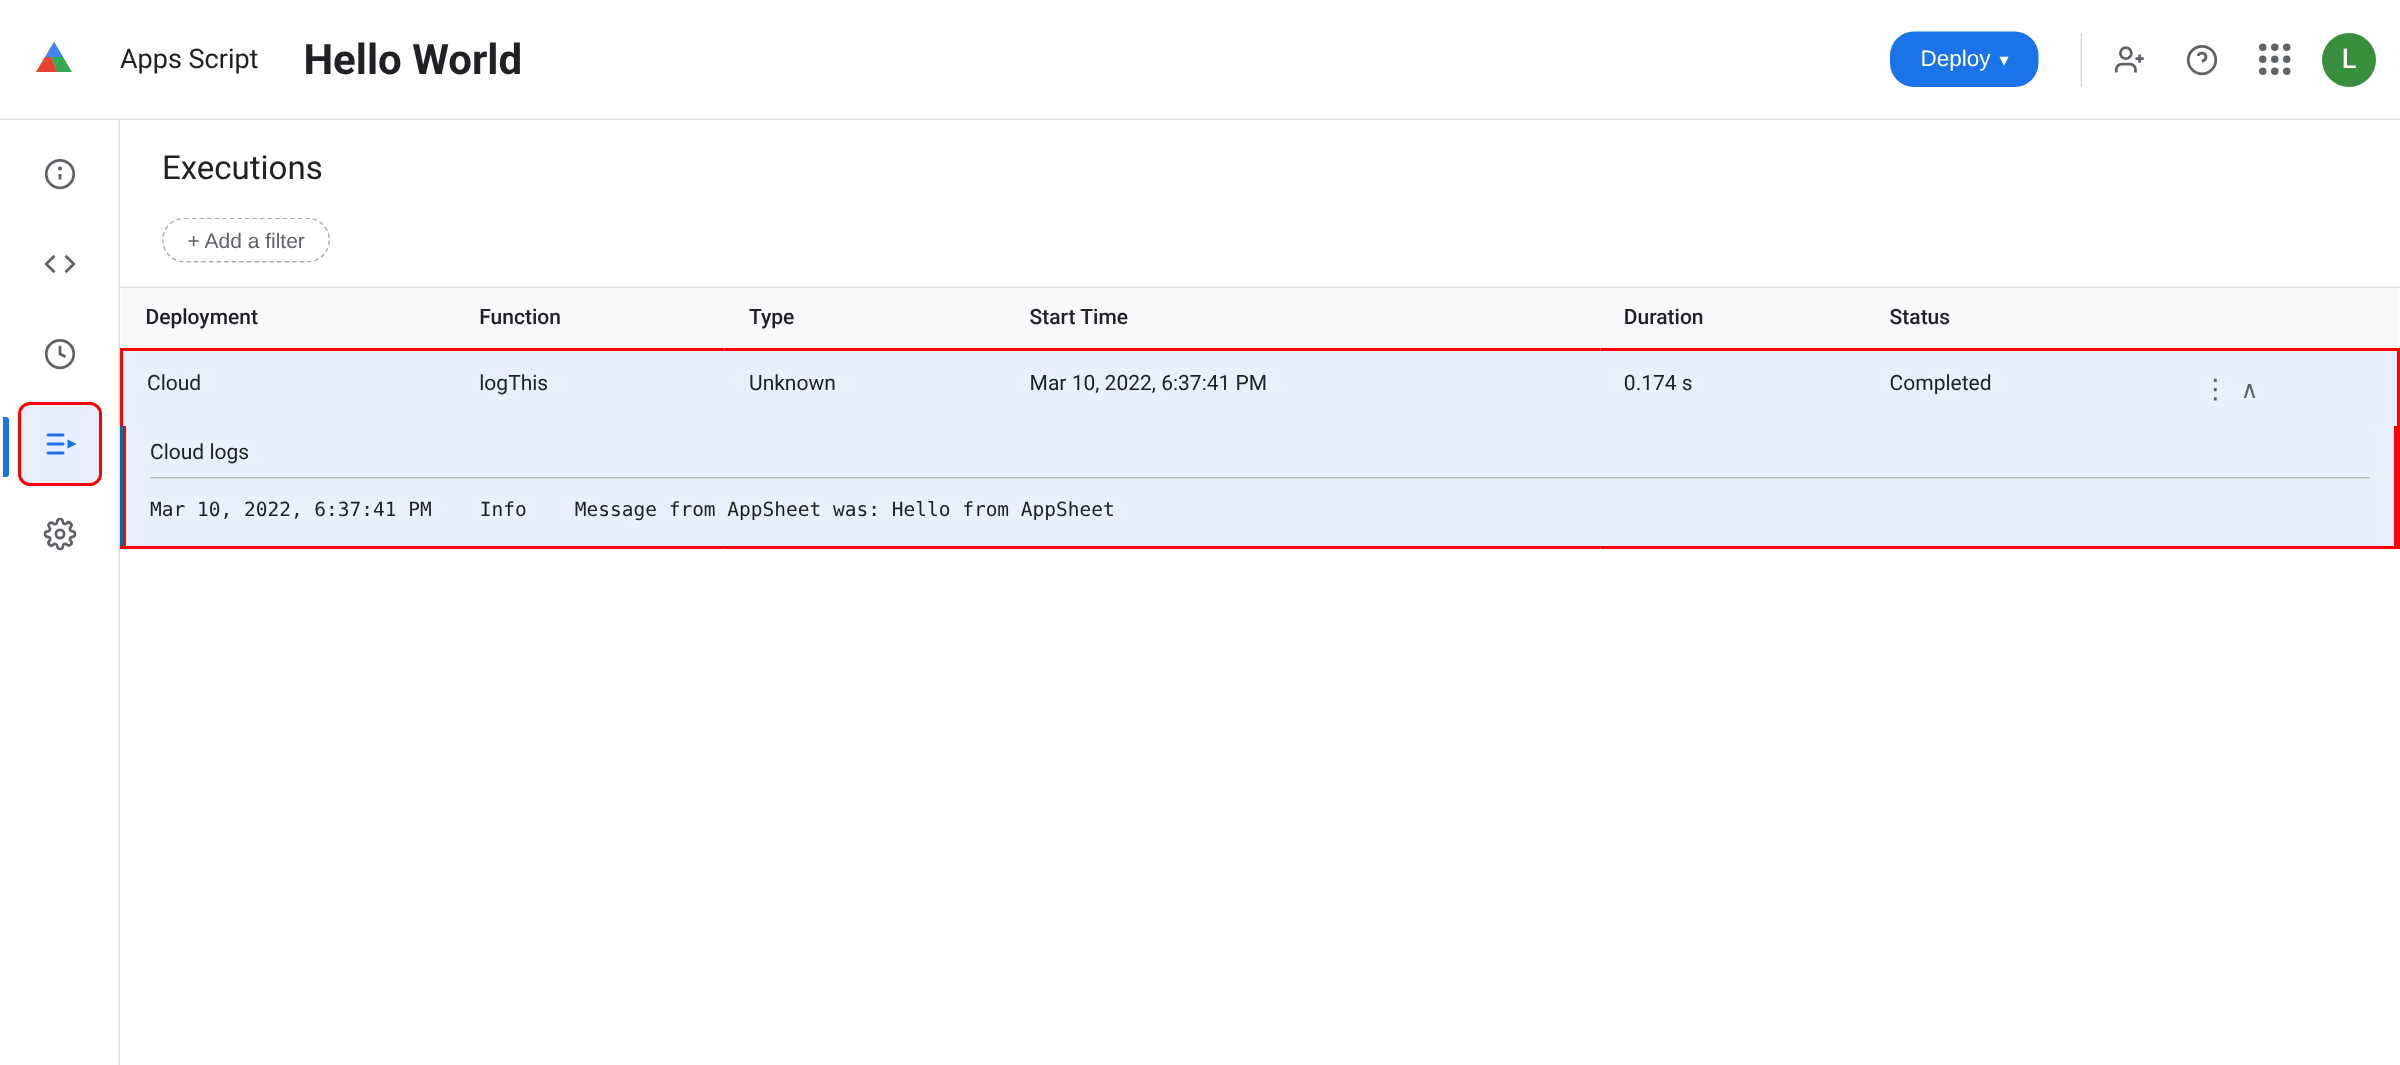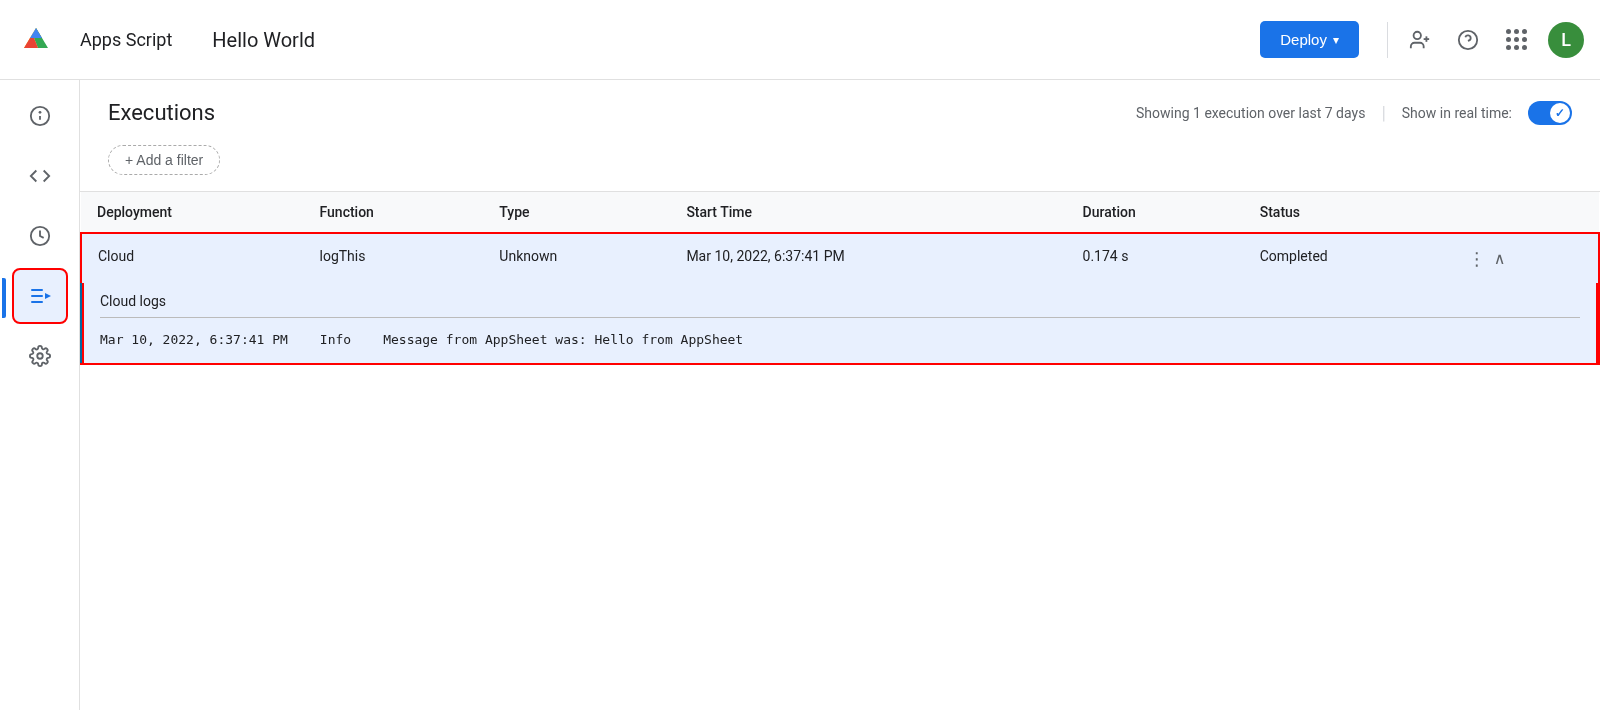--- a/index.html
+++ b/index.html
@@ -25,34 +25,34 @@
     .logo-icon {
       width: 40px;
       height: 40px;
     }
     .header-app-name {
       font-size: 18px;
       color: #202124;
       font-weight: 400;
     }
     .header-project-name {
-      font-size: 20px;
-      font-weight: 400;
-      color: #202124;
-      margin-left: 16px;
+      font-size: 28px;
+      font-weight: 700;
+      color: #202124;
+      margin-left: 6px;
     }
     .header-spacer { flex: 1; }
     .deploy-btn {
       display: flex;
       align-items: center;
       gap: 6px;
       background: #1a73e8;
       color: #fff;
       border: none;
-      border-radius: 5px;
+      border-radius: 16px;
       padding: 10px 20px;
       font-size: 15px;
       font-weight: 500;
       cursor: pointer;
       margin-right: 16px;
     }
     .deploy-btn .chevron {
       font-size: 12px;
     }
     .header-divider {
@@ -417,30 +417,20 @@
         <circle cx="12" cy="12" r="3"></circle>
         <path d="M19.4 15a1.65 1.65 0 0 0 .33 1.82l.06.06a2 2 0 0 1-2.83 2.83l-.06-.06a1.65 1.65 0 0 0-1.82-.33 1.65 1.65 0 0 0-1 1.51V21a2 2 0 0 1-4 0v-.09A1.65 1.65 0 0 0 9 19.4a1.65 1.65 0 0 0-1.82.33l-.06.06a2 2 0 0 1-2.83-2.83l.06-.06A1.65 1.65 0 0 0 4.68 15a1.65 1.65 0 0 0-1.51-1H3a2 2 0 0 1 0-4h.09A1.65 1.65 0 0 0 4.6 9a1.65 1.65 0 0 0-.33-1.82l-.06-.06a2 2 0 0 1 2.83-2.83l.06.06A1.65 1.65 0 0 0 9 4.68a1.65 1.65 0 0 0 1-1.51V3a2 2 0 0 1 4 0v.09a1.65 1.65 0 0 0 1 1.51 1.65 1.65 0 0 0 1.82-.33l.06-.06a2 2 0 0 1 2.83 2.83l-.06.06A1.65 1.65 0 0 0 19.4 9a1.65 1.65 0 0 0 1.51 1H21a2 2 0 0 1 0 4h-.09a1.65 1.65 0 0 0-1.51 1z"></path>
       </svg>
     </div>
   </div>
 
   <div class="content">
 
     <div class="executions-header">
       <h1 class="executions-title">Executions</h1>
-      <div class="executions-meta">
-        <span>Showing 1 execution over last 7 days</span>
-        <span class="meta-divider">|</span>
-        <span class="realtime-label">Show in real time:</span>
-        <div class="toggle">
-          <div class="toggle-knob">
-            <span class="toggle-check">✓</span>
-          </div>
-        </div>
-      </div>
     </div>
 
     <div class="filter-area">
       <button class="add-filter-btn">
         <span>+ Add a filter</span>
       </button>
     </div>
 
     <div class="table-container">
       <table class="table">

